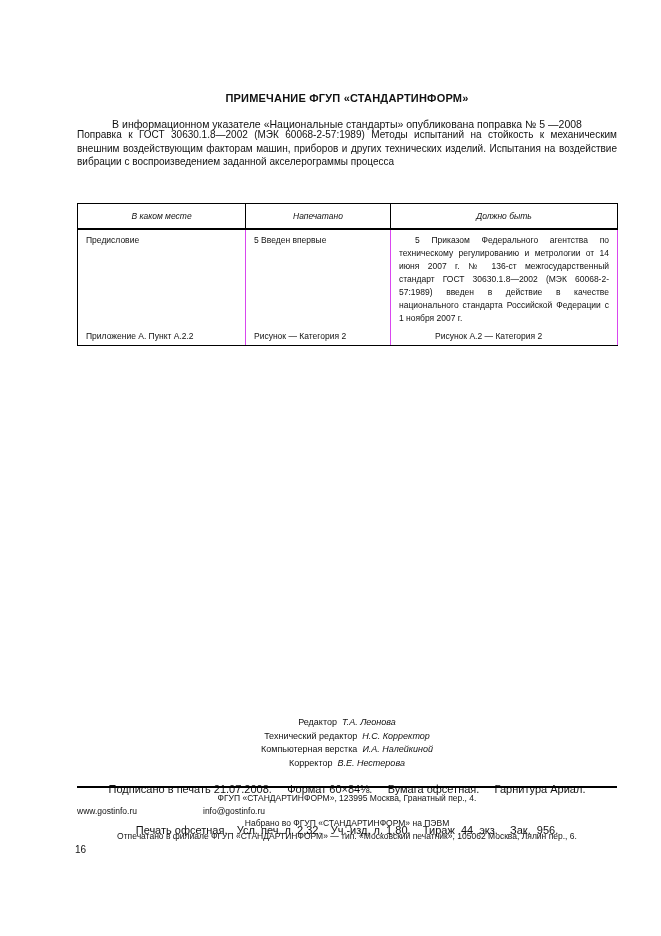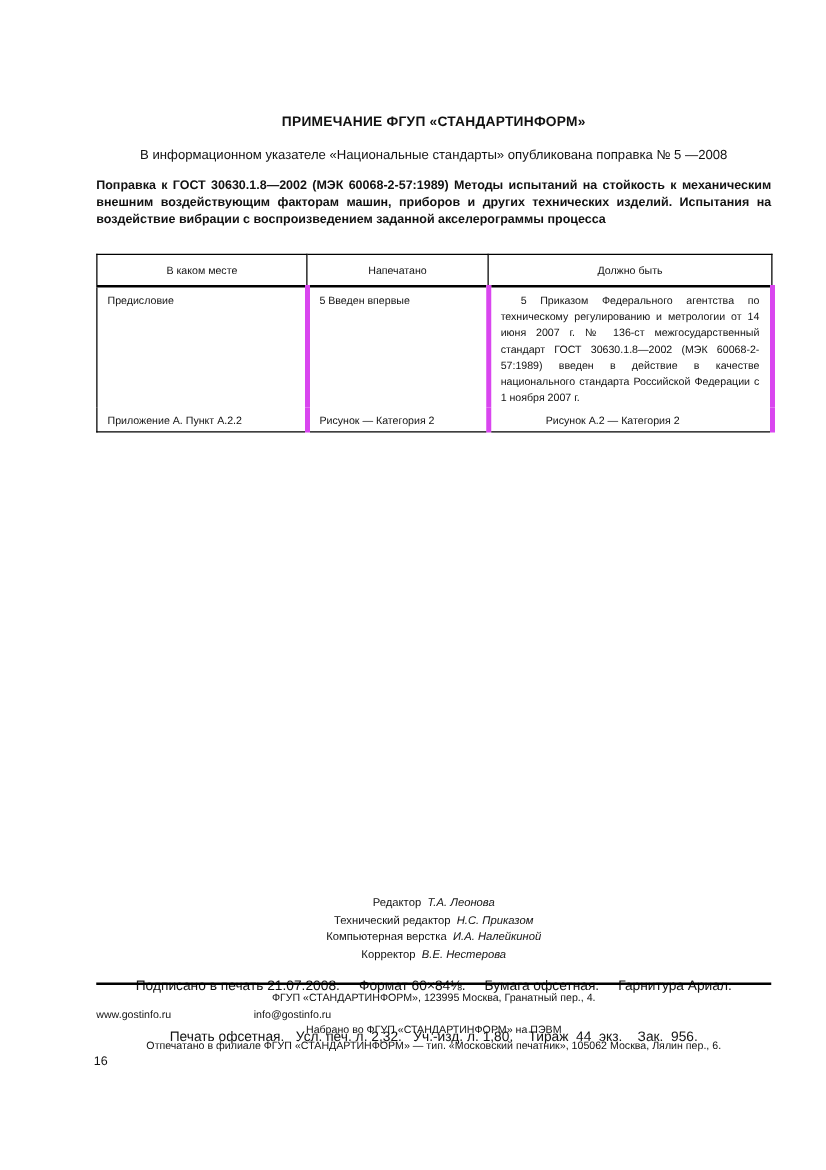--- a/index.html
+++ b/index.html
@@ -27,24 +27,24 @@
     font-size: 11px;
     font-weight: bold;
     letter-spacing: 0.2px;
   }
   .doc-subtitle {
     top: 118px;
     text-align: center;
     font-size: 10.5px;
   }
   .amendment {
-    top: 142px;
+    top: 128px;
     text-align: justify;
     font-size: 10px;
-    font-weight: bold;
+    font-weight: normal;
     line-height: 13.5px;
   }
   table.errata {
     position: absolute;
     left: 77px;
     top: 203px;
     width: 540px;
     border-collapse: collapse;
     table-layout: fixed;
     font-size: 8.5px;
@@ -52,24 +52,25 @@
   table.errata col.c1 { width: 168px; }
   table.errata col.c2 { width: 145px; }
   table.errata col.c3 { width: 227px; }
   table.errata th {
     border: 1px solid #000;
     border-bottom: 2px solid #000;
     font-weight: normal;
     height: 24px;
     vertical-align: middle;
     padding: 0 4px;
+    font-style: italic;
   }
   table.errata td {
     border-left: 1px solid #000;
-    border-right: 4px solid #d946ef;
+    border-right: 1px solid #d946ef;
     vertical-align: top;
     padding: 4px 8px 1px 8px;
     line-height: 13px;
   }
   table.errata tr.r1 td { height: 83px; }
   table.errata tr.r2 td { border-bottom: 1px solid #000; height: 14px; }
   td.place, td.printed { padding-left: 18px; }
   td.should-be {
     text-align: justify;
     text-indent: 16px;
@@ -154,21 +155,21 @@
     </tbody>
   </table>
 
   <div class="content editors">
     <div>
       <span>Редактор</span>&nbsp;
       <span class="name">Т.А. Леонова</span>
     </div>
     <div>
       <span>Технический редактор</span>&nbsp;
-      <span class="name">Н.С. Приказом</span>
+      <span class="name">Н.С. Корректор</span>
     </div>
     <div>
       <span>Компьютерная верстка</span>&nbsp;
       <span class="name">И.А. Налейкиной</span>
     </div>
     <div>
       <span>Корректор</span>&nbsp;
       <span class="name">В.Е. Нестерова</span>
     </div>
   </div>

